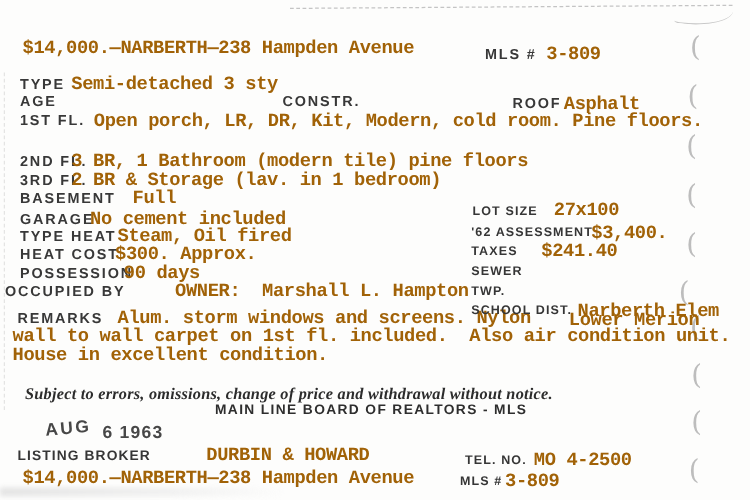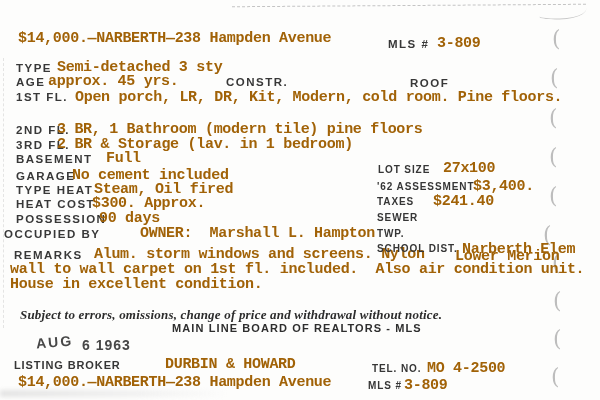--- a/index.html
+++ b/index.html
@@ -82,23 +82,23 @@
   <span class="hole" style="left:551px;top:366px">(</span>
 
   <span class="typed" style="left:18px;top:30px">$14,000.—NARBERTH—238 Hampden Avenue</span>
   <span class="lbl" style="left:388px;top:38px">MLS #</span>
   <span class="typed" style="left:437px;top:35px">3-809</span>
 
   <span class="lbl" style="left:16px;top:62px">TYPE</span>
   <span class="typed" style="left:57px;top:59px">Semi-detached 3 sty</span>
 
   <span class="lbl" style="left:16px;top:76px">AGE</span>
-  <span class="typed" style="left:48px;top:73px">approx. 45 yrs.</span>
   <span class="lbl" style="left:226px;top:76px">CONSTR.</span>
   <span class="lbl" style="left:410px;top:77px">ROOF</span>
+  <span class="typed" style="left:451px;top:75px">Asphalt</span>
 
   <span class="lbl" style="left:16px;top:91px">1ST FL.</span>
   <span class="typed" style="left:75px;top:89px">Open porch, LR, DR, Kit, Modern, cold room. Pine floors.</span>
 
   <span class="lbl" style="left:16px;top:124px">2ND FL.</span>
   <span class="typed" style="left:57px;top:121px">3 BR, 1 Bathroom (modern tile) pine floors</span>
 
   <span class="lbl" style="left:16px;top:139px">3RD FL.</span>
   <span class="typed" style="left:57px;top:136px">2 BR &amp; Storage (lav. in 1 bedroom)</span>
 

